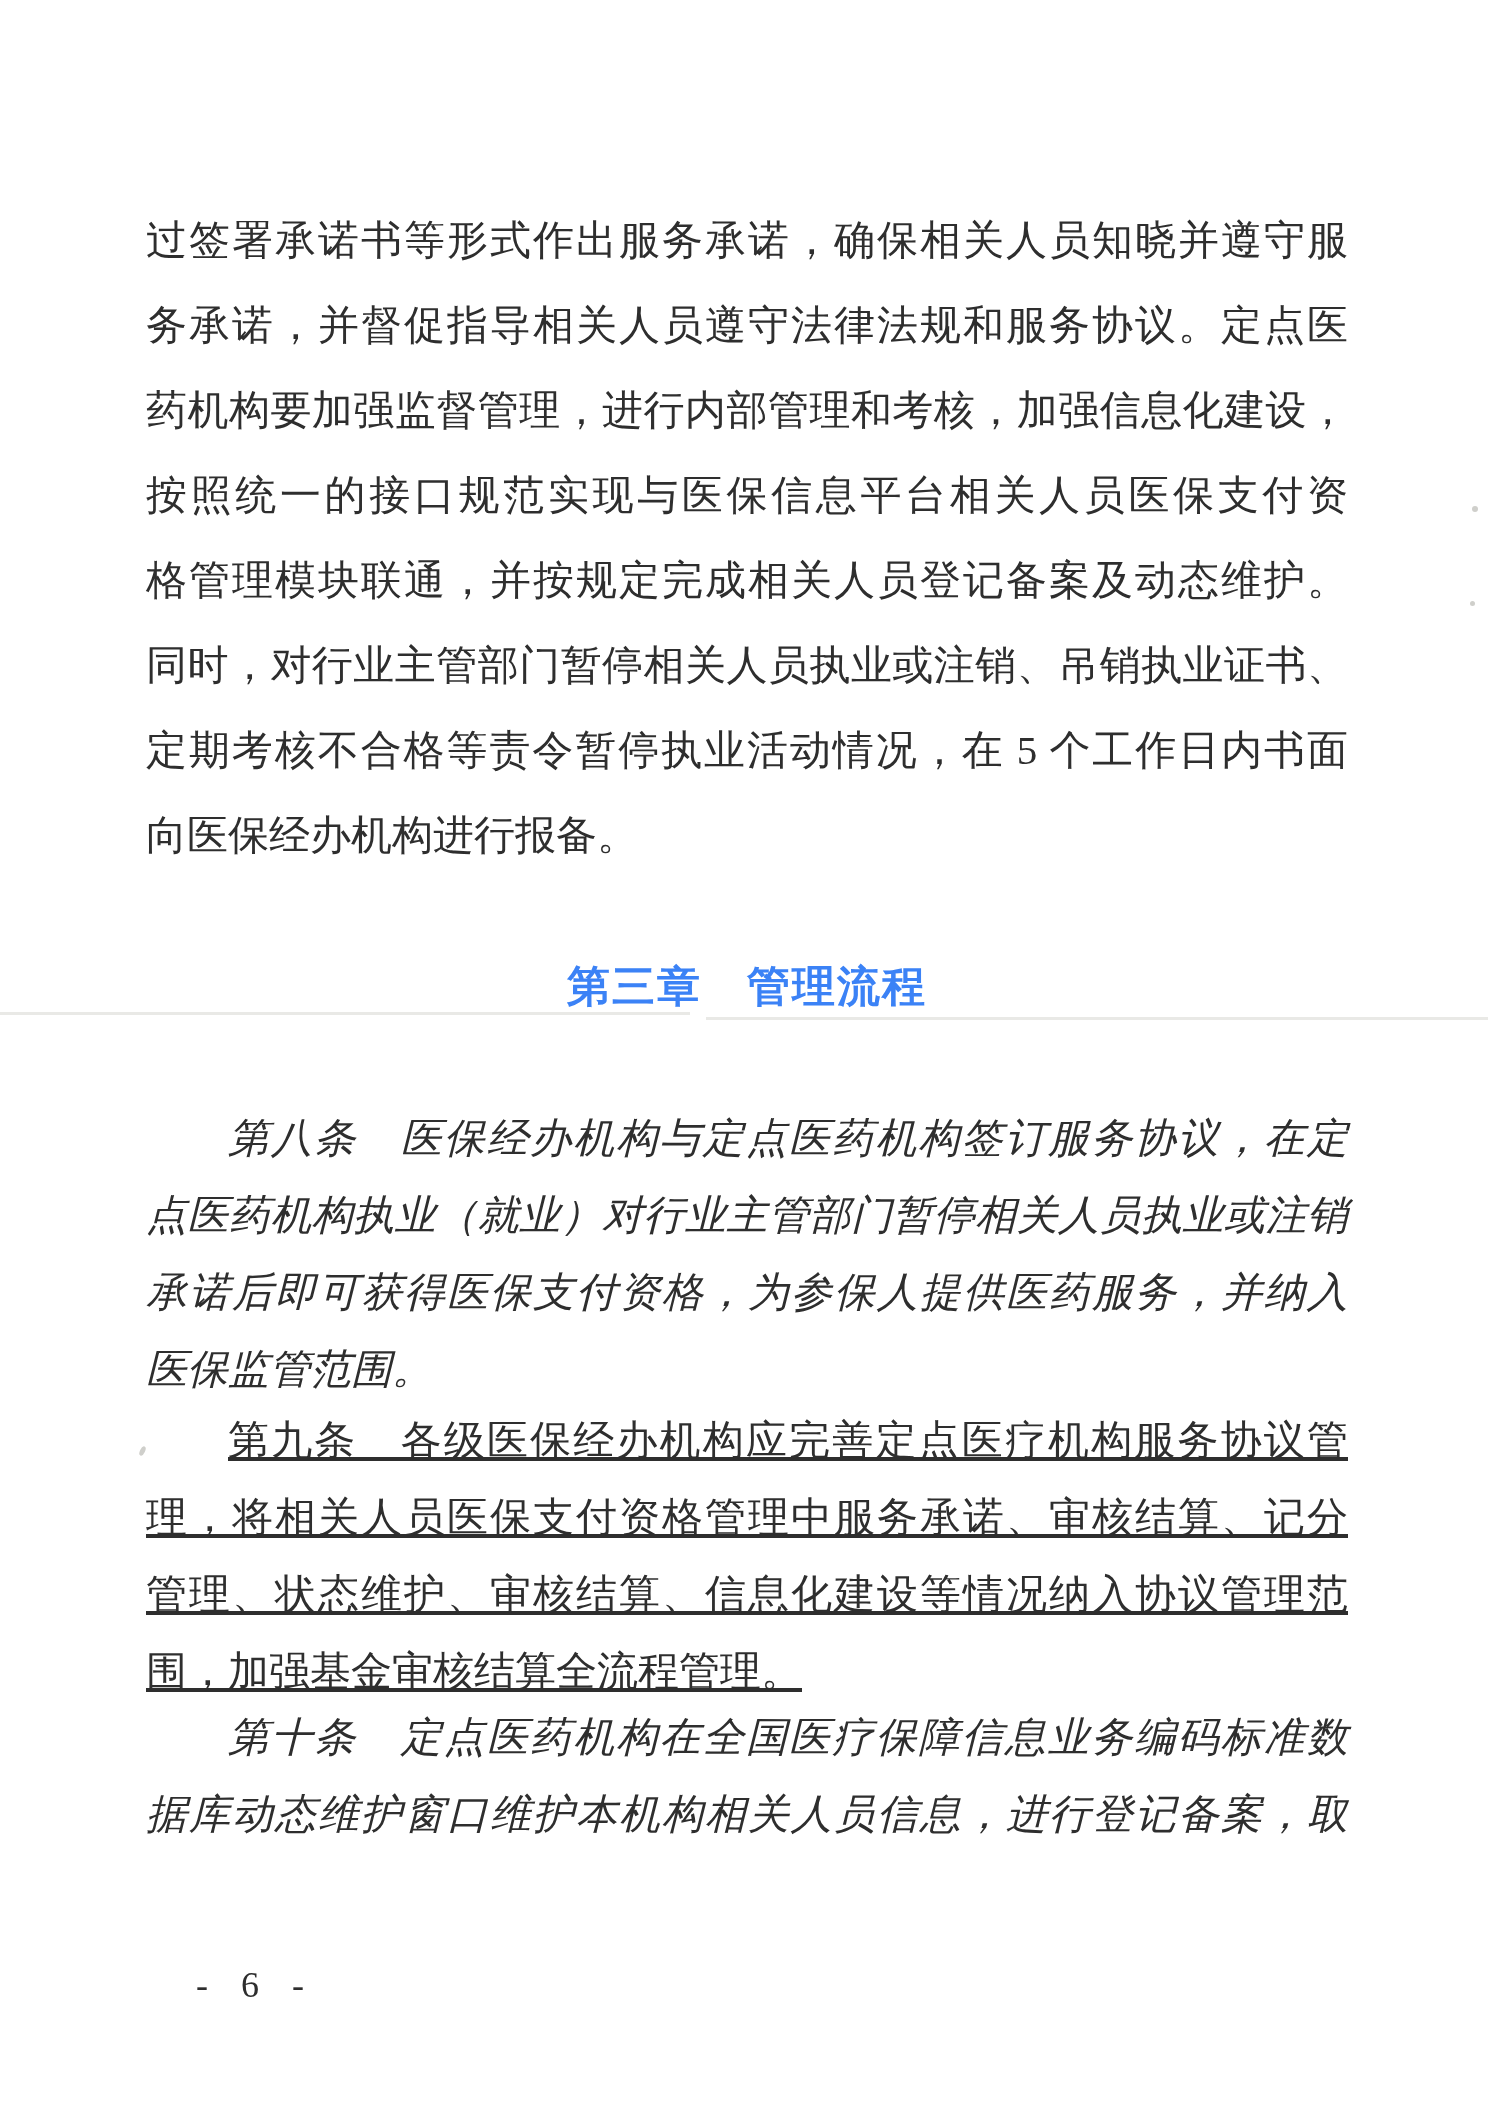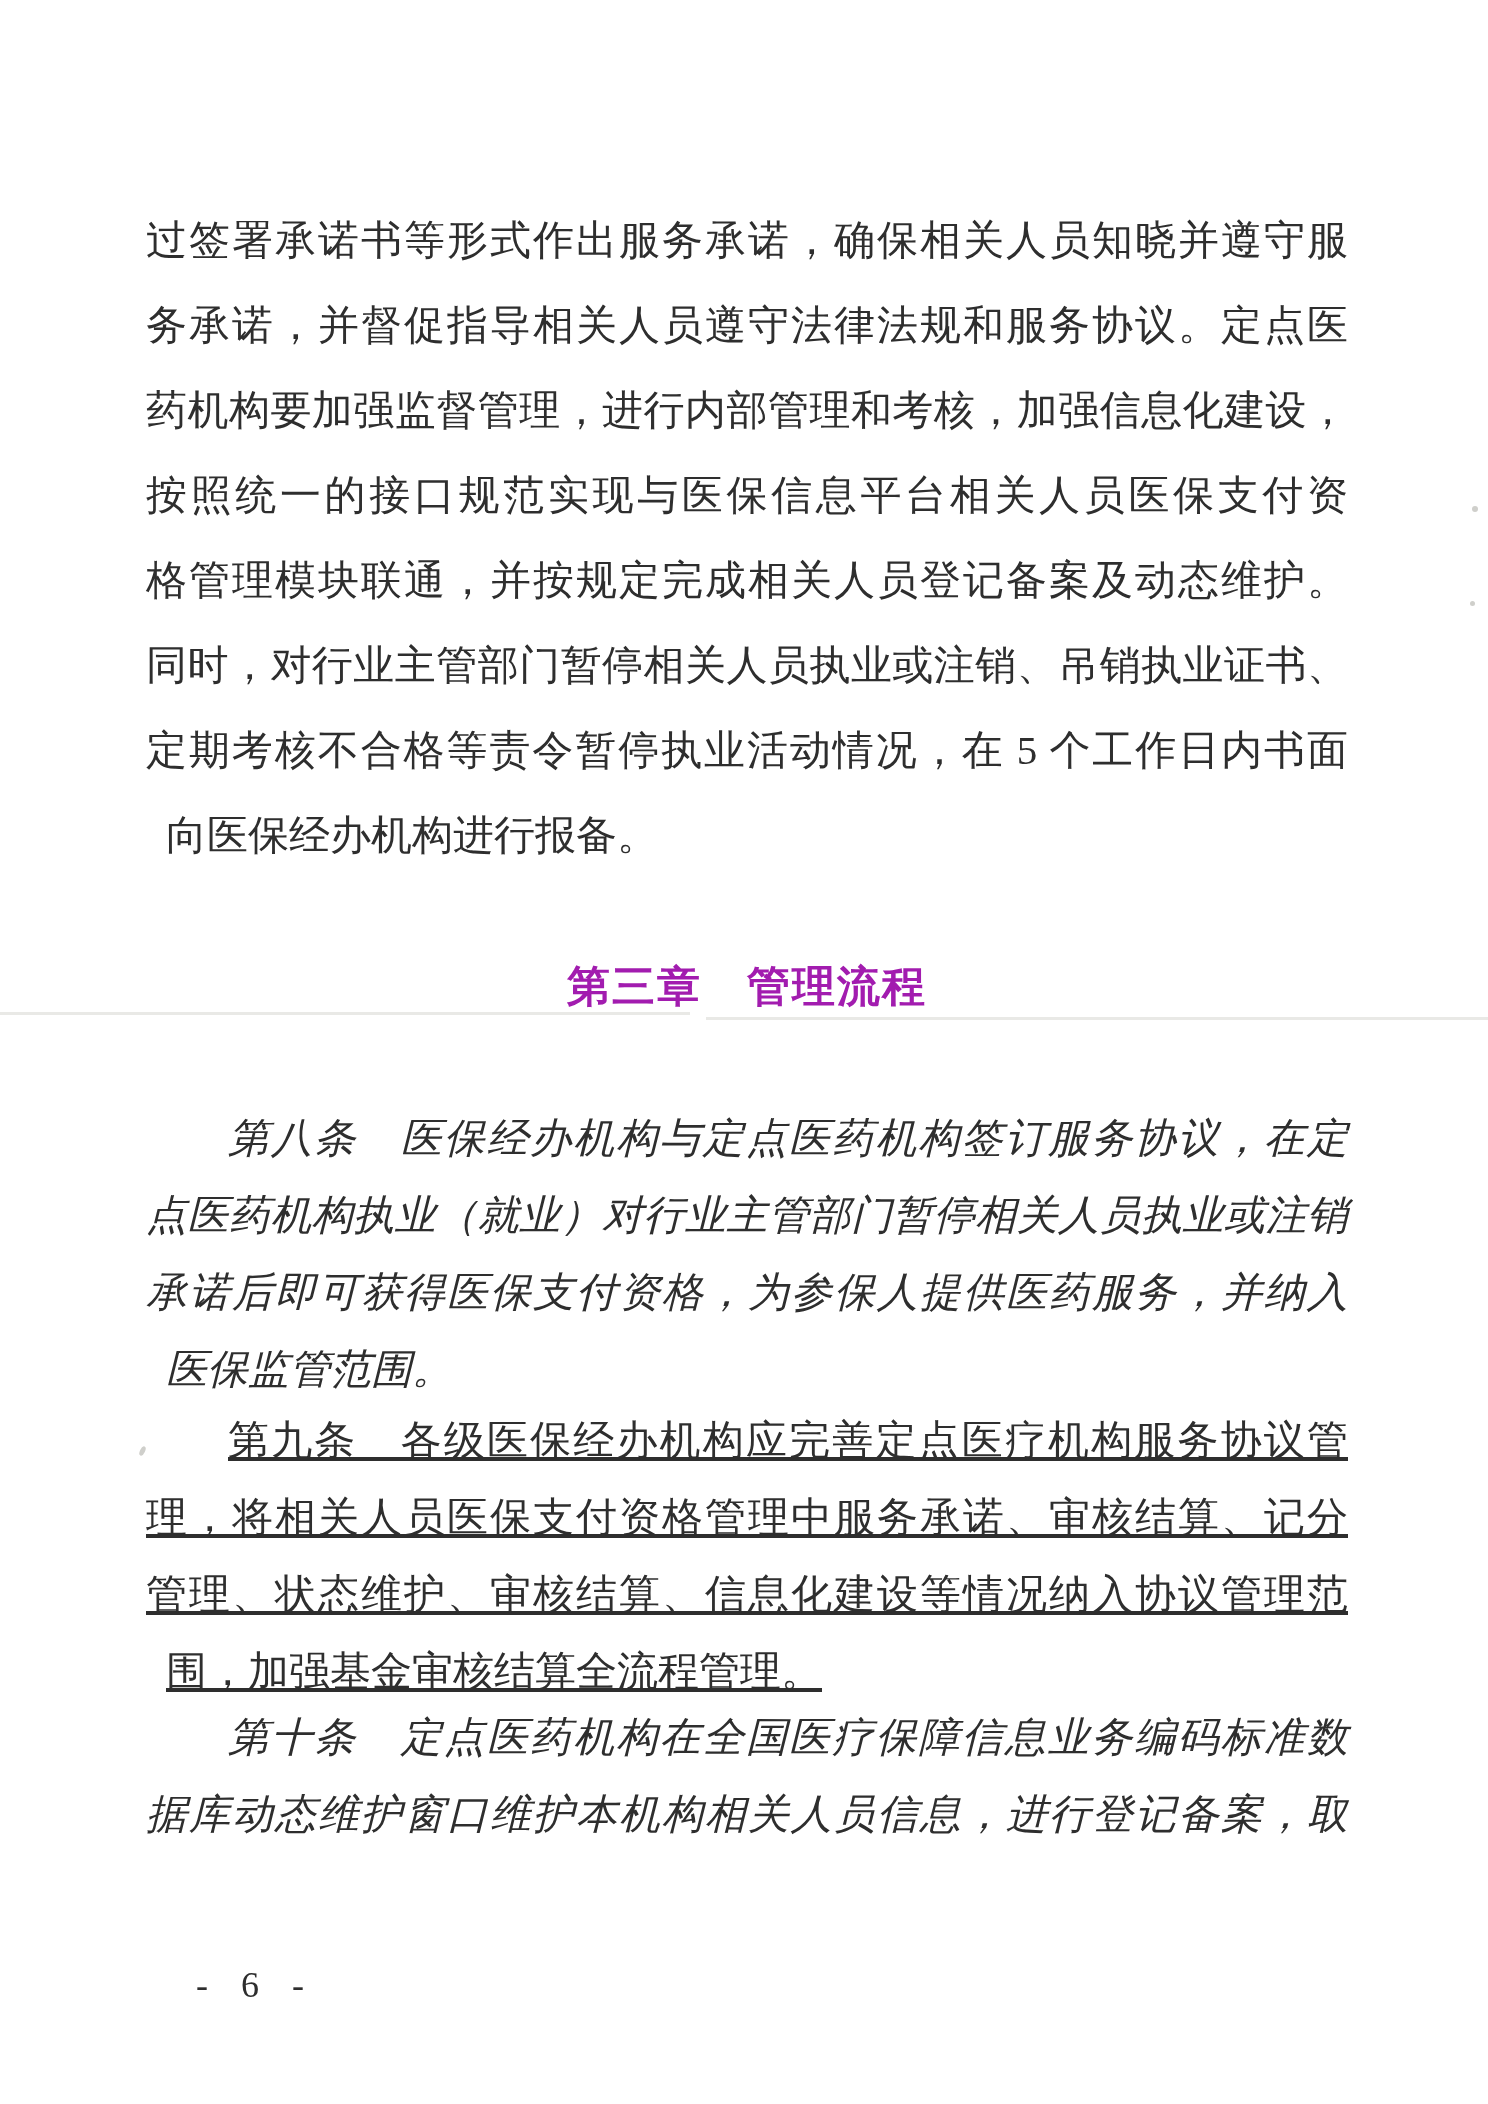--- a/index.html
+++ b/index.html
@@ -27,33 +27,33 @@
   .para1 { top: 198px;  line-height: 85px; }
   .para2 { top: 1100px; line-height: 77px; font-style: italic; }
   .para3 { top: 1402px; line-height: 77px; text-decoration: underline; }
   .para4 { top: 1699px; line-height: 77px; font-style: italic; }
   .line {
     text-align: justify;
     text-align-last: justify;
     white-space: normal;
   }
   .line.first { text-indent: 82px; }
-  .line.last  { text-align-last: left; margin-left: 20px; }
+  .line.last  { text-align-last: left; }
   .chapter-heading {
     position: absolute;
     top: 958px;
     left: 146px;
     width: 1202px;
     margin: 0;
     text-align: center;
     font-family: "Liberation Sans", sans-serif;
     font-weight: bold;
     font-size: 43px;
     letter-spacing: 2px;
-    color: #a21caf;
+    color: #3b82f6;
   }
   .page-number {
     position: absolute;
     top: 1964px;
     left: 196px;
     font-size: 36px;
     letter-spacing: 12px;
     color: #2e2e2e;
   }
   .scan-line {

